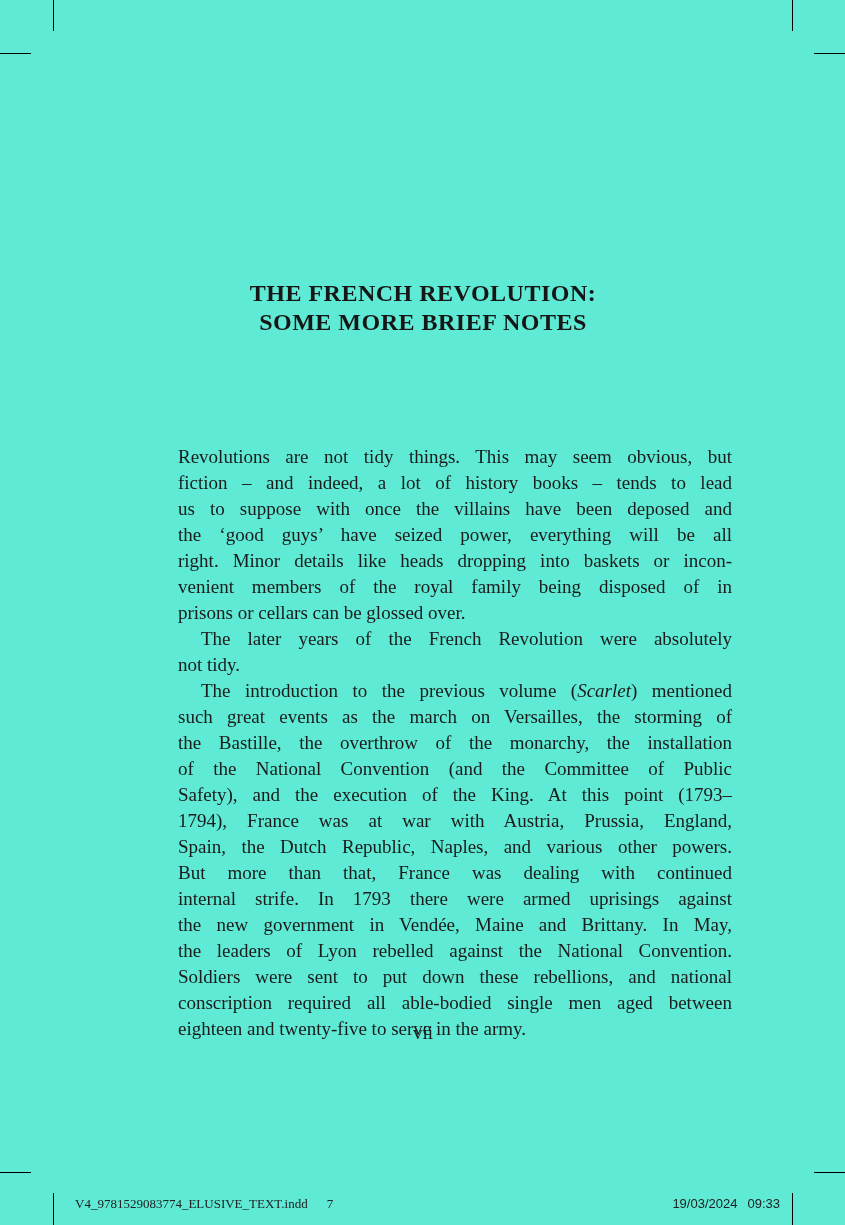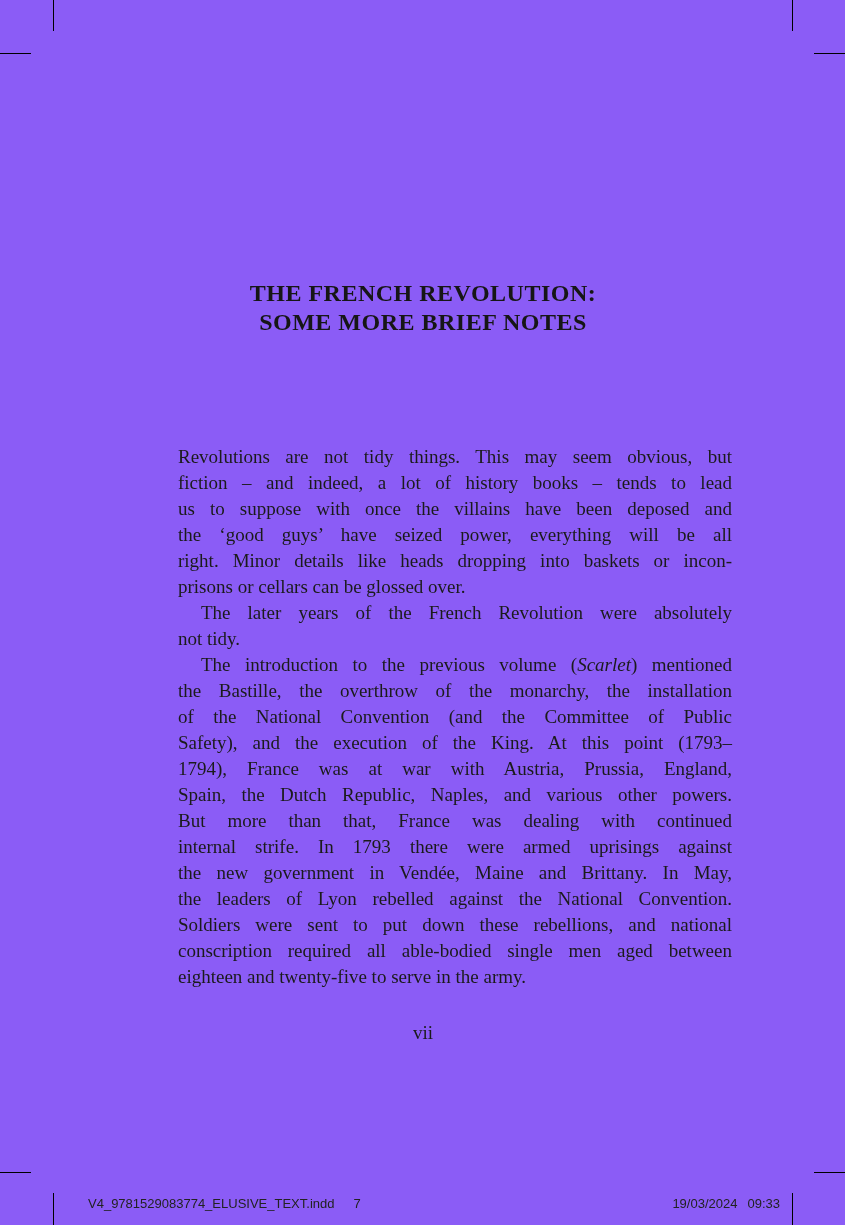--- a/index.html
+++ b/index.html
@@ -1,20 +1,20 @@
 <!DOCTYPE html>
 <html><head>
 <meta charset="utf-8">
 <style>
   html, body { margin: 0; padding: 0; background: #ffffff; }
   #canvas {
     position: relative;
     width: 845px;
     height: 1225px;
-    background: #8b5cf6;
+    background: #5eead4;
     overflow: hidden;
     font-family: "Liberation Serif", serif;
     color: #1b1b1b;
   }
 
   
   .crop { position: absolute; background: #000000; }
   .crop.v { width: 1px; height: 31px; }
   .crop.h { width: 31px; height: 1px; }
   .crop.tl-v { left: 53px; top: 0; }
@@ -74,21 +74,21 @@
   
   .slug {
     position: absolute;
     top: 1196px;
     font-family: "Liberation Sans", sans-serif;
     font-size: 13px;
     line-height: 15px;
     color: #222222;
     white-space: nowrap;
   }
-  .slug.left { left: 88px; }
+  .slug.left { left: 75px; font-family: Liberation Serif, serif; }
   .slug.right { right: 65px; text-align: right; }
   .slug .gap-wide { display: inline-block; width: 19px; }
   .slug .gap-mid { display: inline-block; width: 10px; }
 </style>
 </head>
 <body>
 
 <div id="canvas">
 
   <div class="crop v tl-v"></div>
@@ -104,24 +104,26 @@
     <div>THE FRENCH REVOLUTION:</div>
     <div>SOME MORE BRIEF NOTES</div>
   </div>
 
   <div class="body-block">
       <div class="line">Revolutions are not tidy things. This may seem obvious, but</div>
       <div class="line">fiction – and indeed, a lot of history books – tends to lead</div>
       <div class="line">us to suppose with once the villains have been deposed and</div>
       <div class="line">the ‘good guys’ have seized power, everything will be all</div>
       <div class="line">right. Minor details like heads dropping into baskets or incon-</div>
+      <div class="line">venient members of the royal family being disposed of in</div>
       <div class="line last">prisons or cellars can be glossed over.</div>
       <div class="line indent">The later years of the French Revolution were absolutely</div>
       <div class="line last">not tidy.</div>
       <div class="line indent">The introduction to the previous volume (<i>Scarlet</i>) mentioned</div>
+      <div class="line">such great events as the march on Versailles, the storming of</div>
       <div class="line">the Bastille, the overthrow of the monarchy, the installation</div>
       <div class="line">of the National Convention (and the Committee of Public</div>
       <div class="line">Safety), and the execution of the King. At this point (1793–</div>
       <div class="line">1794), France was at war with Austria, Prussia, England,</div>
       <div class="line">Spain, the Dutch Republic, Naples, and various other powers.</div>
       <div class="line">But more than that, France was dealing with continued</div>
       <div class="line">internal strife. In 1793 there were armed uprisings against</div>
       <div class="line">the new government in Vendée, Maine and Brittany. In May,</div>
       <div class="line">the leaders of Lyon rebelled against the National Convention.</div>
       <div class="line">Soldiers were sent to put down these rebellions, and national</div>

